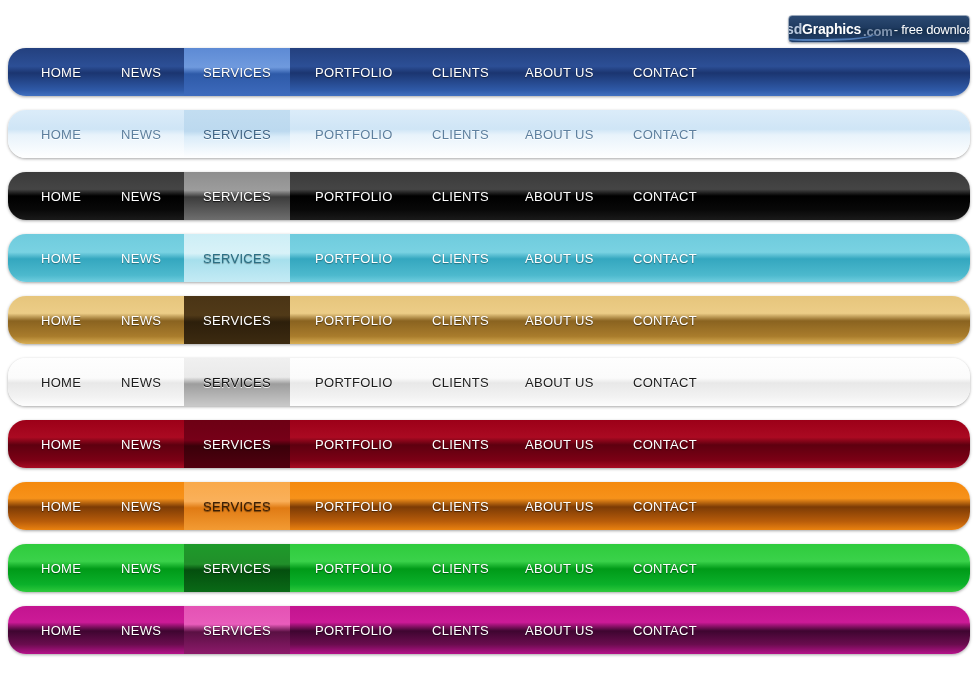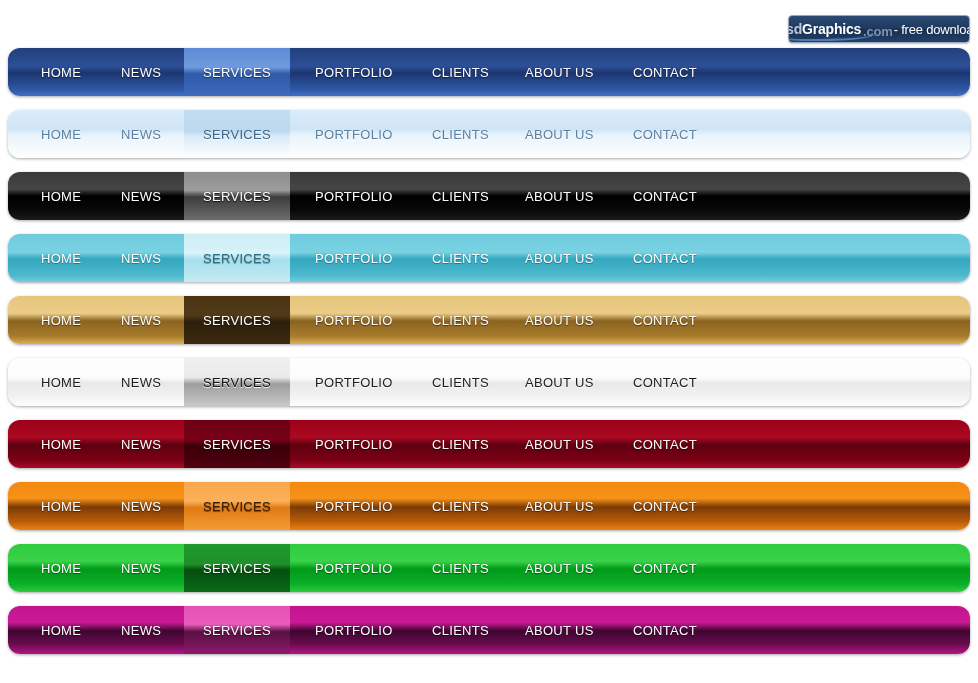--- a/index.html
+++ b/index.html
@@ -58,21 +58,21 @@
   #bars {
     position: absolute;
     top: 48px;
     left: 8px;
     width: 962px;
   }
   .navbar {
     position: relative;
     height: 48px;
     margin-bottom: 14px;
-    border-radius: 12px;
+    border-radius: 18px;
     overflow: hidden;
     box-shadow: 0 1px 3px rgba(0,0,0,0.35);
   }
   .navbar .gloss {
     position: absolute;
     inset: 0;
     pointer-events: none;
   }
   .navbar ul {
     list-style: none;

